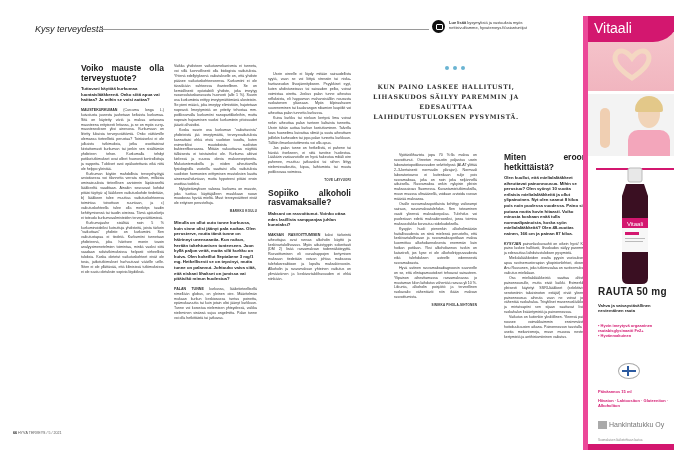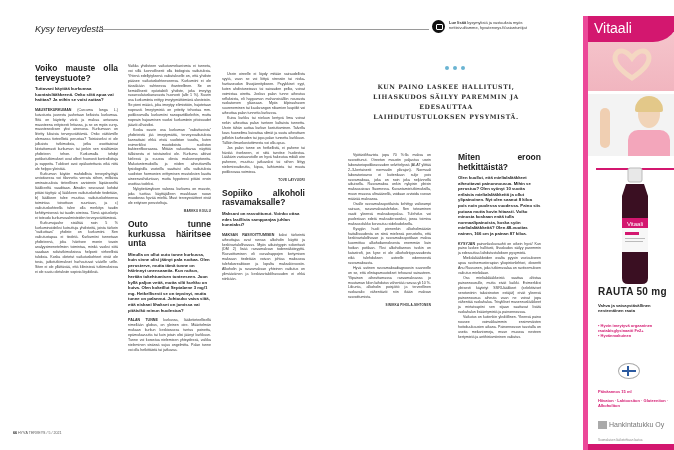--- a/index.html
+++ b/index.html
@@ -5,21 +5,21 @@
   html,body{margin:0;padding:0;}
   body{width:674px;height:450px;background:#fff;position:relative;overflow:hidden;font-family:"Liberation Sans",sans-serif;color:#222;}
   .abs{position:absolute;}
   .section-title{left:35px;top:24px;font-style:italic;font-size:9px;color:#222;}
   .rule{left:100px;top:29px;width:329px;height:1px;background:#9a9a9a;}
   .info{left:432px;top:20px;display:flex;align-items:flex-start;gap:4px;}
   .info-icon{width:13px;height:13px;border-radius:50%;background:#111;position:relative;}
   .info-icon:after{content:"";position:absolute;left:4px;top:4px;width:5px;height:4px;border:1px solid #fff;border-radius:1px;}
   .info-text{font-size:4px;line-height:5px;width:100px;color:#333;}
   .info-text b{font-weight:bold;}
-  .col{position:absolute;width:83px;font-size:3.6px;line-height:4.9px;color:#333;text-align:justify;}
+  .col{position:absolute;width:83px;font-size:3.6px;line-height:4.9px;color:#333;text-align:justify;margin-left:46px;}
   .col p{margin:0 0 0 0;text-indent:5px;}
   .col p.first{text-indent:0;}
   .col .lead{font-weight:bold;}
   .h1{font-size:8.5px;font-weight:bold;line-height:9.5px;color:#222;margin-bottom:3px;}
   .q{font-size:4.3px;font-weight:bold;line-height:5.6px;color:#222;margin-bottom:5px;text-align:left;}
   .sig{text-align:right;font-size:3px;font-weight:bold;letter-spacing:.2px;margin-top:3px;}
   .dots{left:445px;top:66px;display:flex;gap:4px;}
   .dot{width:4px;height:4px;border-radius:50%;background:#6ab4d2;}
   .quote{left:372px;top:82px;width:148px;text-align:center;font-family:"DejaVu Serif",serif;font-weight:bold;font-size:6.2px;line-height:10px;letter-spacing:.6px;color:#333;}
   .footer{left:13px;top:431px;font-size:3.6px;color:#555;}
@@ -66,21 +66,20 @@
   <p>Kurkuman käytön mahdollisia terveyshyötyjä arvioitaessa voi tilannetta verrata siihen, millaisia ominaisuuksia tieteellisen arvioinnin läpäisseeltä lääkkeeltä vaaditaan. Ainakin seuraavat kohdat pitäisi täyttyä: a) lääkkeen vaikutuskohde tiedetään, b) lääkkeen tulee muuttaa vaikutuskohteensa toimintaa toivottuun suuntaan, ja c) vaikutuskohteella tulee olla merkitys taudin kehittymisessä tai taudin oireissa. Tämä ajatusketju ei toteudu kurkumavalmisteiden terveysväittämissä.</p>
   <p>Kurkumajauhe sisältää noin 5 % kurkuminoideiksi kutsuttuja yhdisteitä, joista tärkein "vaikuttava" yhdiste on kurkumiini. Sen vaikutustapaa ei tiedetä. Kurkumiini tunnetaan yhdisteenä, joka häiritsee monin tavoin analyysimenetelmien toimintaa, minkä vuoksi siitä saadaan solututkimuksissa helposti virheellisiä tuloksia. Koska oletetut vaikutuskohteet eivät ole tosia, jatkotutkimukset harhautuvat väärille urille. Siten ei ole yllättävää, että kliinisissä tutkimuksissa ei ole saatu oletuksiin sopivia löydöksiä.</p>
 </div>
 
 <div class="col" style="left:128px;top:64px;">
   <p class="first">Vaikka yhdisteen vaikutusmekanismia ei tunneta, voi sillä luonnollisesti olla biologisia vaikutuksia. Yhtenä edellytyksenä vaikutukselle on, että yhdiste pääsee vaikutuskohteeseensa. Kurkumiini ei ole tässäkään suhteessa ihanteellinen. Se on kemiallisesti epästabiili yhdiste, joka imeytyy ruoansulatuskanavasta huonosti (alle 1 %). Suurin osa kurkumiinia erittyy imeytymättömänä ulosteisiin. Se pieni määrä, joka imeytyy elimistöön, hajotetaan nopeasti. Imeytymistä on yritetty tehostaa mm. poikkeamalla kurkumiini nanopartikkeleihin, mutta nopeain hajoamisen vuoksi kurkumiinin pitoisuudet jäävät alhaisiksi.</p>
   <p>Koska suurin osa kurkuman "vaikuttavista" yhdisteistä jää imeytymättä, terveysvaikutuksia kannattaisi ehkä etsiä suoliston tasolta, kuten esimerkiksi muutoksista suoliston bakteeriflooraassa. Mitään vakuuttavaa näyttöä tällaisesta ei toistaiseksi ole. Kurkuma aktivoi kielessä ja suussa olevia makureseptoreita. Makutuntemuksilla ja niiden aiheuttamilla fysiologisilla vasteilla saattaisi olla vaikutuksia suoliston hormonien erittymisen muutoksien kautta aineenvaihduntaan, mutta hypoteesi pitäisi ensin osoittaa todeksi.</p>
   <p>Nykytietämyksen valossa kurkuma on mauste, joka tuottaa käyttäjälleen maukkaan ruoan muodossa hyvää mieltä. Muut terveysväitteet eivät ole erityisen perusteltuja.</p>
   <div class="sig">MARKKU KOULU</div>
   <div style="height:6px"></div>
-  <div class="h1">Outo tunne kurkussa häiritsee unta</div>
   <div class="q">Minulla on ollut outo tunne kurkussa, kuin sinne olisi jäänyt pala ruokaa. Olen perusterve, mutta tämä tunne on häirinnyt unensaantia. Kun nukun, herään tukehtumisen tunteeseen. Juon kyllä paljon vettä, mutta silti kurkku on kuiva. Olen kokeillut Septabene 3 mg/1 mg. Hetkellisesti se on tepsinyt, mutta tunne on palannut. Johtuuko vaiva siitä, että niskani lihakset on jumissa vai pitäisikö minun huolestua?</div>
   <p class="first"><span class="lead">PALAN TUNNE</span> <span>kurkussa, lääketieteellisellä nimellään globus, on yleinen oire. Määritelmän mukaan kurkun keskiosassa tuntuu poinetta, epämukavuutta tai kuin jotain olisi jäänyt kurkkuun. Tunne voi korostua nielemisen yhteydessä, vaikka nieleminen sinänsä sujuu ongelmitta. Palan tunne voi olla hetkittäistä tai jatkuvaa.</span></p>
 </div>
 
 <div class="col" style="left:222px;top:72px;">
   <p>Usein oireelle ei löydy mitään sairaudellista syytä, vaan se voi liittyä stressiin tai niska-hartiaseudun lihasjännitykseen. Psyykkiset syyt, kuten ahdistuneisuus tai sairauden pelko, voivat voimistaa oiretta. Joskus palan tunne aiheutuu refluksista, eli happaman mahansisällön noususta ruokatorven yläosaan. Myös kilpirauhasen suureneminen tai kaularangon nikamien luupiikit voi aiheuttaa palan tunnetta kurkussa.</p>
   <p>Kuiva kurkku tai nieluun kertyvä lima voivat nekin aiheuttaa palan tunteen kaltaista tunnetta. Usein tähän auttaa kurkun kostuttaminen. Talvella kova huoneilma kuivattaa silmät ja suuta aiheuttaen joillekin karheuden tai jopa palan tunnetta kurkkuun. Tällöin ilmankostuttimesta voi olla apua.</p>
   <p>Jos palan tunne on hetkellistä, ei pahene tai häviää itsekseen, ei siitä tarvitse huolestua. Lääkärin vastaanotolle on hyvä hakeutua mikäli oire pahenee, muuttuu jatkuvaksi tai siihen liittyy nielemisvaikeutta, kipua, laihtumista tai muuta poikkeavaa voimissa.</p>
   <div class="sig">TOVE LAYVUORI</div>
   <div style="height:6px"></div>

